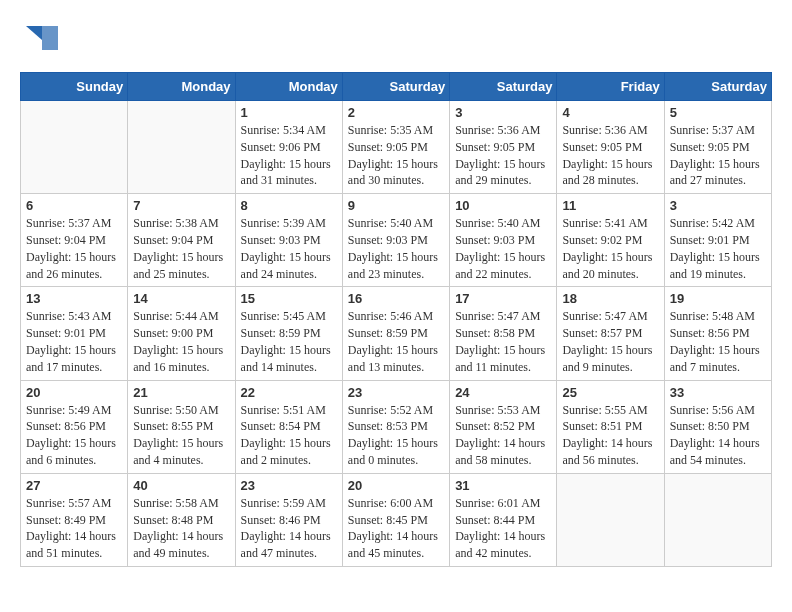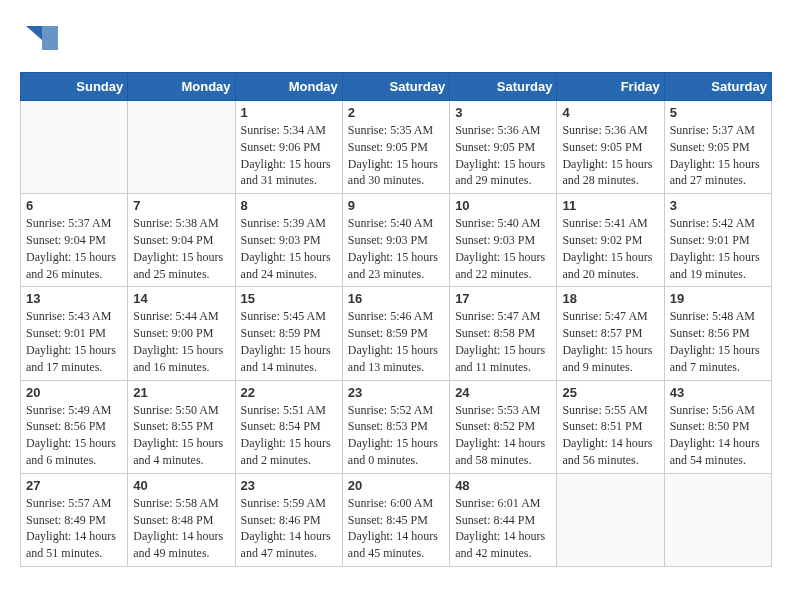--- a/index.html
+++ b/index.html
@@ -224,21 +224,21 @@
         </td>
         <td>
           <span class="day-number">24</span>
           <div class="cell-content">Sunrise: 5:53 AM<br>Sunset: 8:52 PM<br>Daylight: 14 hours<br>and 58 minutes.</div>
         </td>
         <td>
           <span class="day-number">25</span>
           <div class="cell-content">Sunrise: 5:55 AM<br>Sunset: 8:51 PM<br>Daylight: 14 hours<br>and 56 minutes.</div>
         </td>
         <td>
-          <span class="day-number">43</span>
+          <span class="day-number">33</span>
           <div class="cell-content">Sunrise: 5:56 AM<br>Sunset: 8:50 PM<br>Daylight: 14 hours<br>and 54 minutes.</div>
         </td>
       </tr>
       <tr>
         <td>
           <span class="day-number">27</span>
           <div class="cell-content">Sunrise: 5:57 AM<br>Sunset: 8:49 PM<br>Daylight: 14 hours<br>and 51 minutes.</div>
         </td>
         <td>
           <span class="day-number">40</span>
@@ -246,20 +246,20 @@
         </td>
         <td>
           <span class="day-number">23</span>
           <div class="cell-content">Sunrise: 5:59 AM<br>Sunset: 8:46 PM<br>Daylight: 14 hours<br>and 47 minutes.</div>
         </td>
         <td>
           <span class="day-number">20</span>
           <div class="cell-content">Sunrise: 6:00 AM<br>Sunset: 8:45 PM<br>Daylight: 14 hours<br>and 45 minutes.</div>
         </td>
         <td>
-          <span class="day-number">48</span>
+          <span class="day-number">31</span>
           <div class="cell-content">Sunrise: 6:01 AM<br>Sunset: 8:44 PM<br>Daylight: 14 hours<br>and 42 minutes.</div>
         </td>
         <td class="empty"></td>
         <td class="empty"></td>
       </tr>
     </tbody>
 </table>
 
 </body></html>

